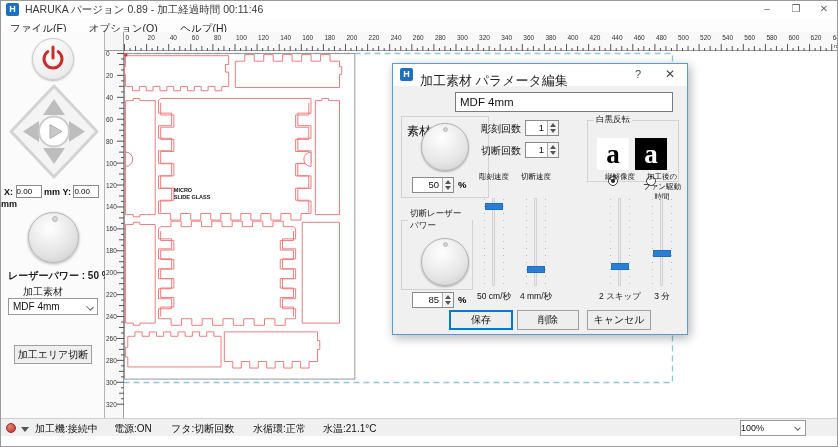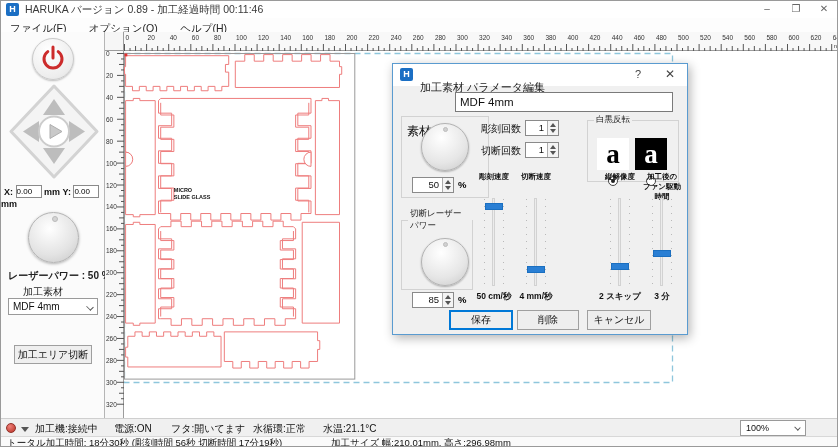--- a/index.html
+++ b/index.html
@@ -52,34 +52,34 @@
   #canvas{position:absolute;left:19px;top:19px;width:715px;height:367px;background:#fff;overflow:hidden;}
 
   
   #status1{position:absolute;left:0;top:417px;width:838px;height:18px;background:#f0f0f0;border-top:1px solid #cfcfcf;}
   #status-dot{position:absolute;left:5px;top:4px;width:10px;height:10px;border-radius:50%;
     background:radial-gradient(circle at 35% 30%,#ef8078,#b93227);border:1px solid #903028;}
   #status-caret{position:absolute;left:20px;top:8px;width:0;height:0;border-left:4px solid transparent;
     border-right:4px solid transparent;border-top:5px solid #555;}
   .st-item{position:absolute;top:3px;font-size:10px;color:#111;white-space:nowrap;}
   #zoom-combo{position:absolute;right:33px;top:1px;width:66px;height:16px;background:#fff;border:1px solid #9a9a9a;
-    font-size:9px;line-height:14px;padding-left:5px;color:#111;}
+    font-size:9px;line-height:14px;color:#111;}
   #zoom-combo .chev{position:absolute;right:5px;top:4px;width:5px;height:5px;border-right:1px solid #555;
     border-bottom:1px solid #555;transform:rotate(45deg) scale(1,.8);}
   #status2{position:absolute;left:0;top:435px;width:838px;height:12px;background:#fafafa;border-top:1px solid #d8d8d8;
     border-bottom:2px solid #5a5a5a;}
   #status2 .st2{position:absolute;top:0px;font-size:9.5px;color:#111;white-space:nowrap;}
 
   
   #dialog{position:absolute;left:391px;top:62px;width:296px;height:272px;background:#f0f0f0;
     border:1px solid #5a9bd0;box-shadow:2px 3px 10px rgba(0,0,0,.3);}
   #dlg-titlebar{position:absolute;left:0;top:0;width:100%;height:22px;background:#fff;}
   #dlg-icon{position:absolute;left:7px;top:4px;width:13px;height:13px;background:#1b6fc4;color:#fff;font-size:9px;
     font-weight:bold;text-align:center;line-height:13px;border-radius:2px;}
-  #dlg-title{position:absolute;left:27px;top:16px;font-size:11px;color:#222;white-space:nowrap;}
+  #dlg-title{position:absolute;left:27px;top:8px;font-size:13px;color:#222;white-space:nowrap;}
   .dlg-cap{position:absolute;top:0;width:30px;height:22px;text-align:center;line-height:21px;font-size:11px;color:#444;}
   #dlg-help{right:34px;} #dlg-close{right:2px;font-size:12px;}
   #matname-label{position:absolute;left:14px;top:31px;font-size:12px;color:#111;margin-top:28px;}
   #matname-input{position:absolute;left:62px;top:28px;width:218px;height:20px;border:1px solid #7a7a7a;background:#fff;
     font-size:11.5px;padding:0 4px;color:#111;}
   fieldset{position:absolute;border:1px solid #d2d2d2;margin:0;padding:0;background:transparent;}
   fieldset legend{font-size:8.5px;color:#222;margin-left:6px;padding:0 2px;}
   #fs-engrave{left:8px;top:52px;width:88px;height:82px;}
   #fs-cut{left:8px;top:144px;width:72px;height:82px;}
   .dlg-knob{position:absolute;left:19px;top:6px;width:48px;height:48px;border-radius:50%;
@@ -104,21 +104,21 @@
   #shoulder-box{display:inline-block;width:11px;height:11px;background:#fff;border:1px solid #6a6a6a;vertical-align:-2px;margin-right:4px;}
   #fs-invert{left:194px;top:50px;width:92px;height:68px;}
   .inv-tile{position:absolute;top:12px;width:32px;height:32px;text-align:center;line-height:32px;
     font-family:"Liberation Serif","DejaVu Serif",serif;font-size:27px;font-weight:bold;}
   #inv-normal{left:9px;background:#fff;color:#000;}
   #inv-invert{left:47px;background:#000;color:#fff;}
   .radio{position:absolute;top:50px;width:10px;height:10px;border-radius:50%;border:1px solid #444;background:#fff;}
   #radio-normal{left:20px;} #radio-invert{left:58px;}
   #radio-normal:after{content:"";position:absolute;left:2px;top:2px;width:4px;height:4px;border-radius:50%;background:#222;}
   #sliders{position:absolute;left:80px;top:108px;width:212px;height:132px;}
-  .scol{position:absolute;top:0;width:42px;font-weight:bold;}
+  .scol{position:absolute;top:0;width:42px;}
   .slabel{height:22px;font-size:7.5px;line-height:1.3;text-align:center;color:#111;white-space:pre-line;}
   .sbody{position:relative;margin:2px auto 0;width:36px;height:92px;}
   .vt{position:absolute;top:3px;bottom:3px;width:1px;background-image:repeating-linear-gradient(to bottom,#b9b9b9 0 1px,transparent 1px 7px);}
   .vt.l{left:8px;} .vt.r{right:8px;}
   .vtrack{position:absolute;left:50%;margin-left:-2px;top:2px;bottom:2px;width:3px;background:#ececec;border:1px solid #d2d2d2;}
   .vthumb{position:absolute;left:50%;margin-left:-9px;width:18px;height:7px;background:#2a7fd4;border:1px solid #1b6fc0;}
   .svalue{margin-top:3px;height:12px;font-size:8.5px;text-align:center;color:#111;white-space:nowrap;}
   .dlg-btn{position:absolute;top:246px;height:20px;background:#eeeeee;border:1px solid #9f9f9f;
     font-size:10px;text-align:center;line-height:18px;color:#111;}
   #btn-save{left:56px;width:64px;border:1px solid #0078d7;box-shadow:inset 0 0 0 1px #0078d7;}
@@ -577,25 +577,21 @@
     <div class="dlg-btn" id="btn-save">保存</div>
     <div class="dlg-btn" id="btn-delete">削除</div>
     <div class="dlg-btn" id="btn-cancel">キャンセル</div>
   </div>
 
   <div id="status1">
     <div id="status-dot"></div>
     <div id="status-caret"></div>
     <span class="st-item" style="left:34px">加工機:接続中</span>
     <span class="st-item" style="left:113px">電源:ON</span>
-    <span class="st-item" style="left:170px">フタ:開いてます</span>
+    <span class="st-item" style="left:170px">フタ:切断回数</span>
     <span class="st-item" style="left:252px">水循環:正常</span>
     <span class="st-item" style="left:322px">水温:21.1°C</span>
     <div id="zoom-combo">
       <span>100%</span>
       <span class="chev"></span>
     </div>
   </div>
-  <div id="status2">
-    <span class="st2" style="left:6px">トータル加工時間: 18分30秒 (彫刻時間 56秒 切断時間 17分19秒)</span>
-    <span class="st2" style="left:330px">加工サイズ 幅:210.01mm, 高さ:296.98mm</span>
-  </div>
 </div>
 
 </body></html>

